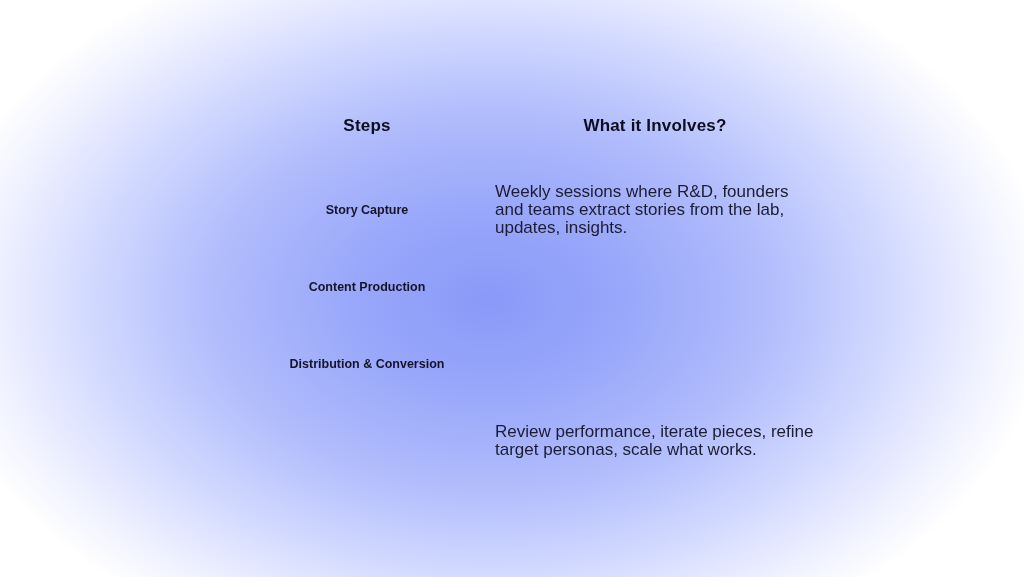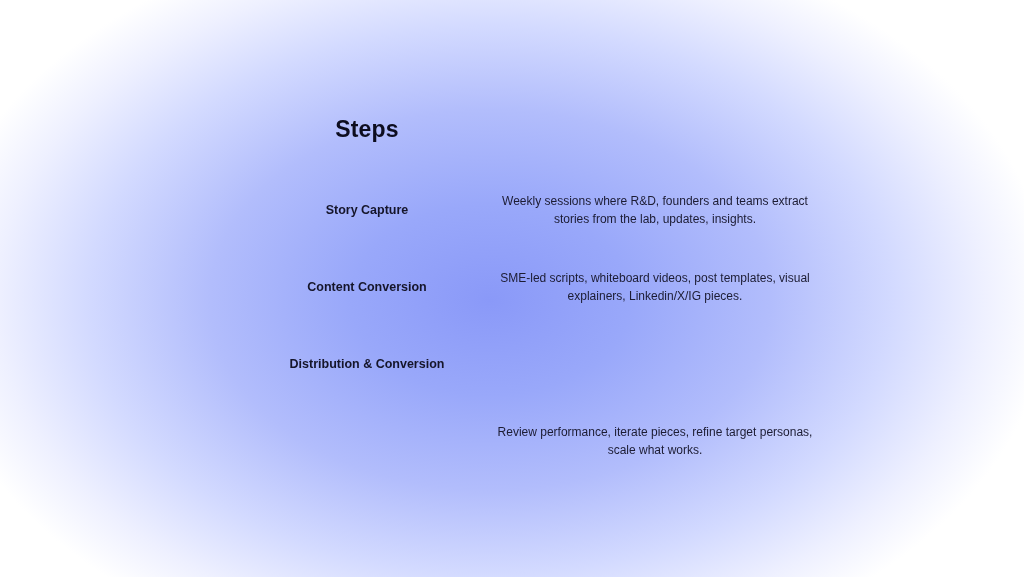--- a/index.html
+++ b/index.html
@@ -24,21 +24,21 @@
       background-color: #ffffff;
     }
     .slide {
       position: absolute;
       inset: 0;
     }
     .col-head {
       position: absolute;
       top: 116px;
       font-weight: 700;
-      font-size: 23px;
+      font-size: 17px;
       letter-spacing: 0.2px;
       color: #0d0d1f;
       text-align: center;
       white-space: nowrap;
     }
     .col-head.steps {
       left: 267px;
       width: 200px;
     }
     .col-head.involves {
@@ -68,40 +68,40 @@
     }
     .step-desc {
       position: absolute;
       left: 495px;
       width: 320px;
       top: 0;
       height: 40px;
       display: flex;
       align-items: center;
       justify-content: center;
-      font-size: 12px;
+      font-size: 17px;
       line-height: 18px;
       color: #1c1c33;
-      text-align: center;
+      text-align: left;
     }
   </style>
 </head>
 <body>
 
 <div class="slide">
   <div class="col-head steps">Steps</div>
+  <div class="col-head involves">What it Involves?</div>
 
   <div class="row" style="top:190px;">
     <div class="step-label">Story Capture</div>
     <div class="step-desc">Weekly sessions where R&amp;D, founders and teams extract stories from the lab, updates, insights.</div>
   </div>
 
   <div class="row" style="top:267px;">
-    <div class="step-label">Content Conversion</div>
-    <div class="step-desc">SME-led scripts, whiteboard videos, post templates, visual explainers, Linkedin/X/IG pieces.</div>
+    <div class="step-label">Content Production</div>
   </div>
 
   <div class="row" style="top:344px;">
     <div class="step-label">Distribution &amp; Conversion</div>
   </div>
 
   <div class="row" style="top:421px;">
     <div class="step-desc">Review performance, iterate pieces, refine target personas, scale what works.</div>
   </div>
 </div>

